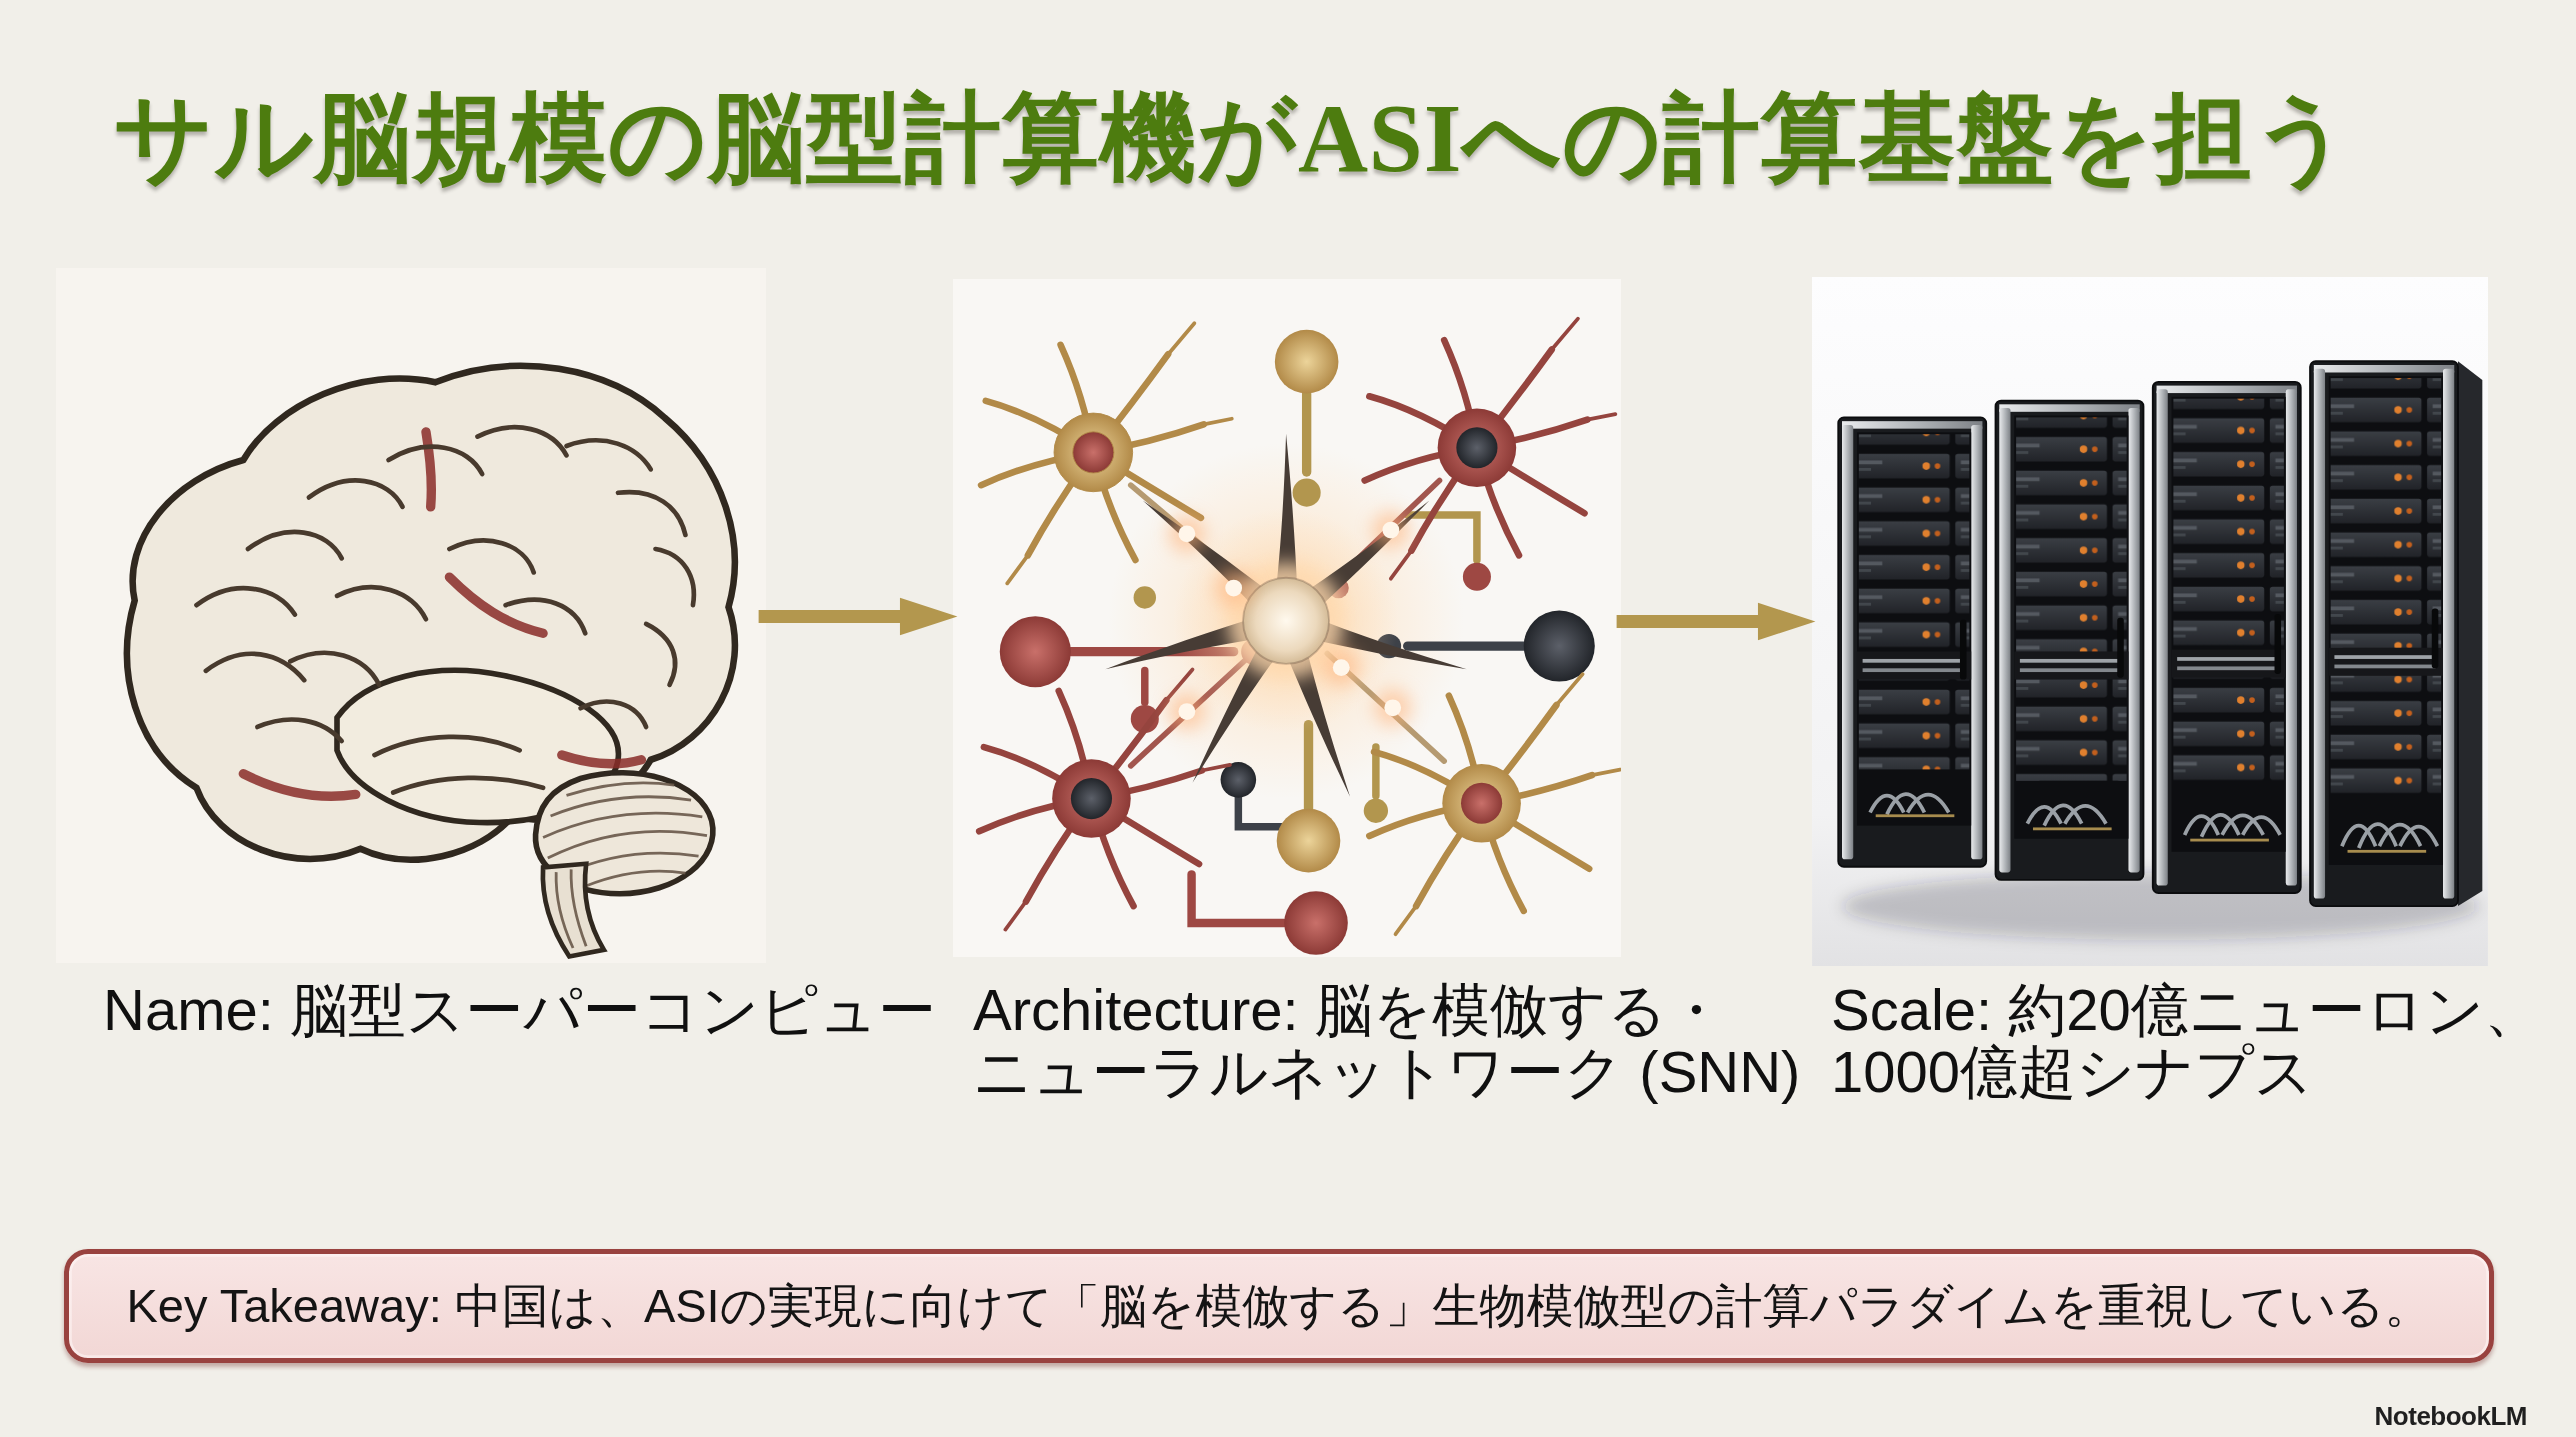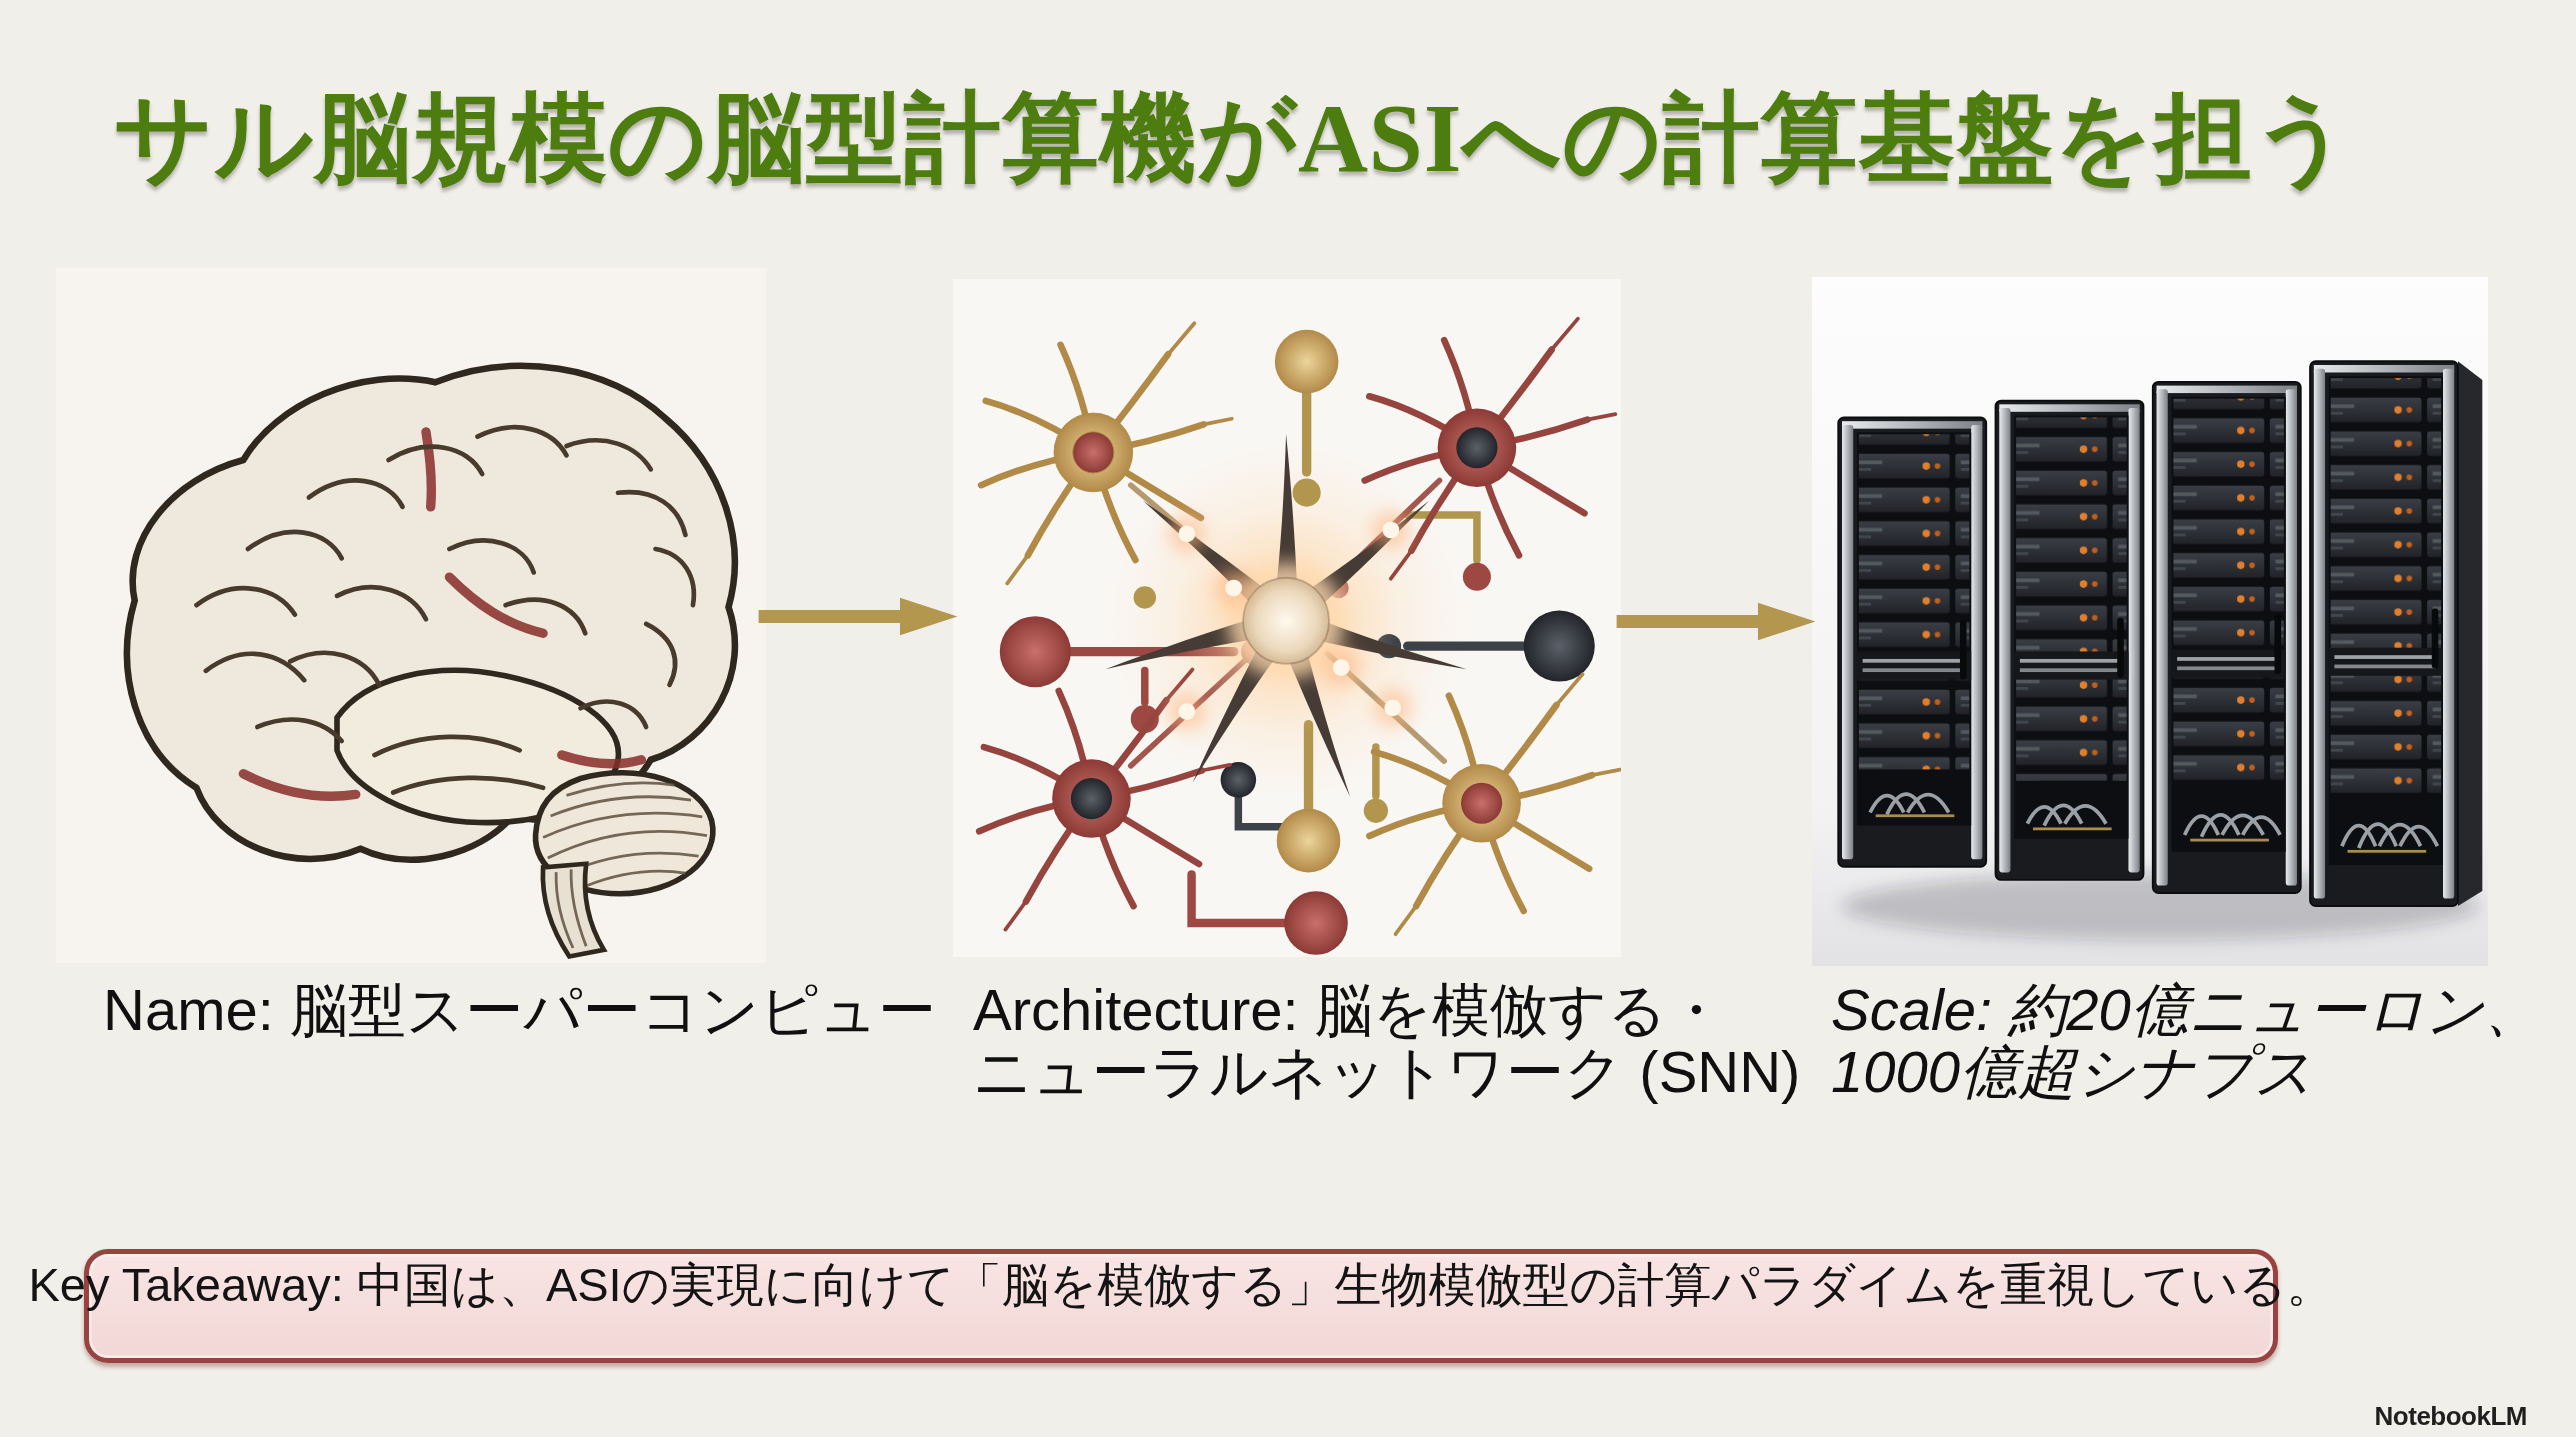--- a/index.html
+++ b/index.html
@@ -23,27 +23,27 @@
   .arrow{position:absolute;width:201px;height:49px;}
   .arrow-1{left:758px;top:592px;}
   .arrow-2{left:1616px;top:597px;}
   .caption{
     position:absolute;top:979px;margin:0;
     font-size:58px;line-height:62px;font-weight:500;color:#101010;
   }
   .caption span{display:block;white-space:nowrap;}
   .cap-1{left:103px;}
   .cap-2{left:973px;}
-  .cap-3{left:1831px;font-style:italic;}
+  .cap-3{left:1831px;}
   .takeaway{
-    position:absolute;left:64px;top:1249px;width:2194px;height:114px;
+    position:absolute;left:64px;top:1249px;width:2430px;height:114px;
     box-sizing:border-box;border:5.6px solid #99423f;border-radius:24px;
     background:linear-gradient(#f8e5e4,#f2d7d5);
     box-shadow:0 3.7px 4.7px rgba(110,40,38,.35), inset 0 0 0 2.8px rgba(255,248,247,.55);
-    display:flex;align-items:flex-start;justify-content:center;margin-left:20px;
+    display:flex;align-items:center;justify-content:center;
   }
   .takeaway p{
     margin:0;font-size:47px;font-weight:500;color:#141414;white-space:nowrap;
   }
   .brand{
     position:absolute;right:49px;top:1393px;height:36px;
     display:flex;align-items:center;gap:8.4px;color:#222;flex-direction:column;
   }
   .brand .glyph{width:32px;height:32px;}
   .brand .name{

